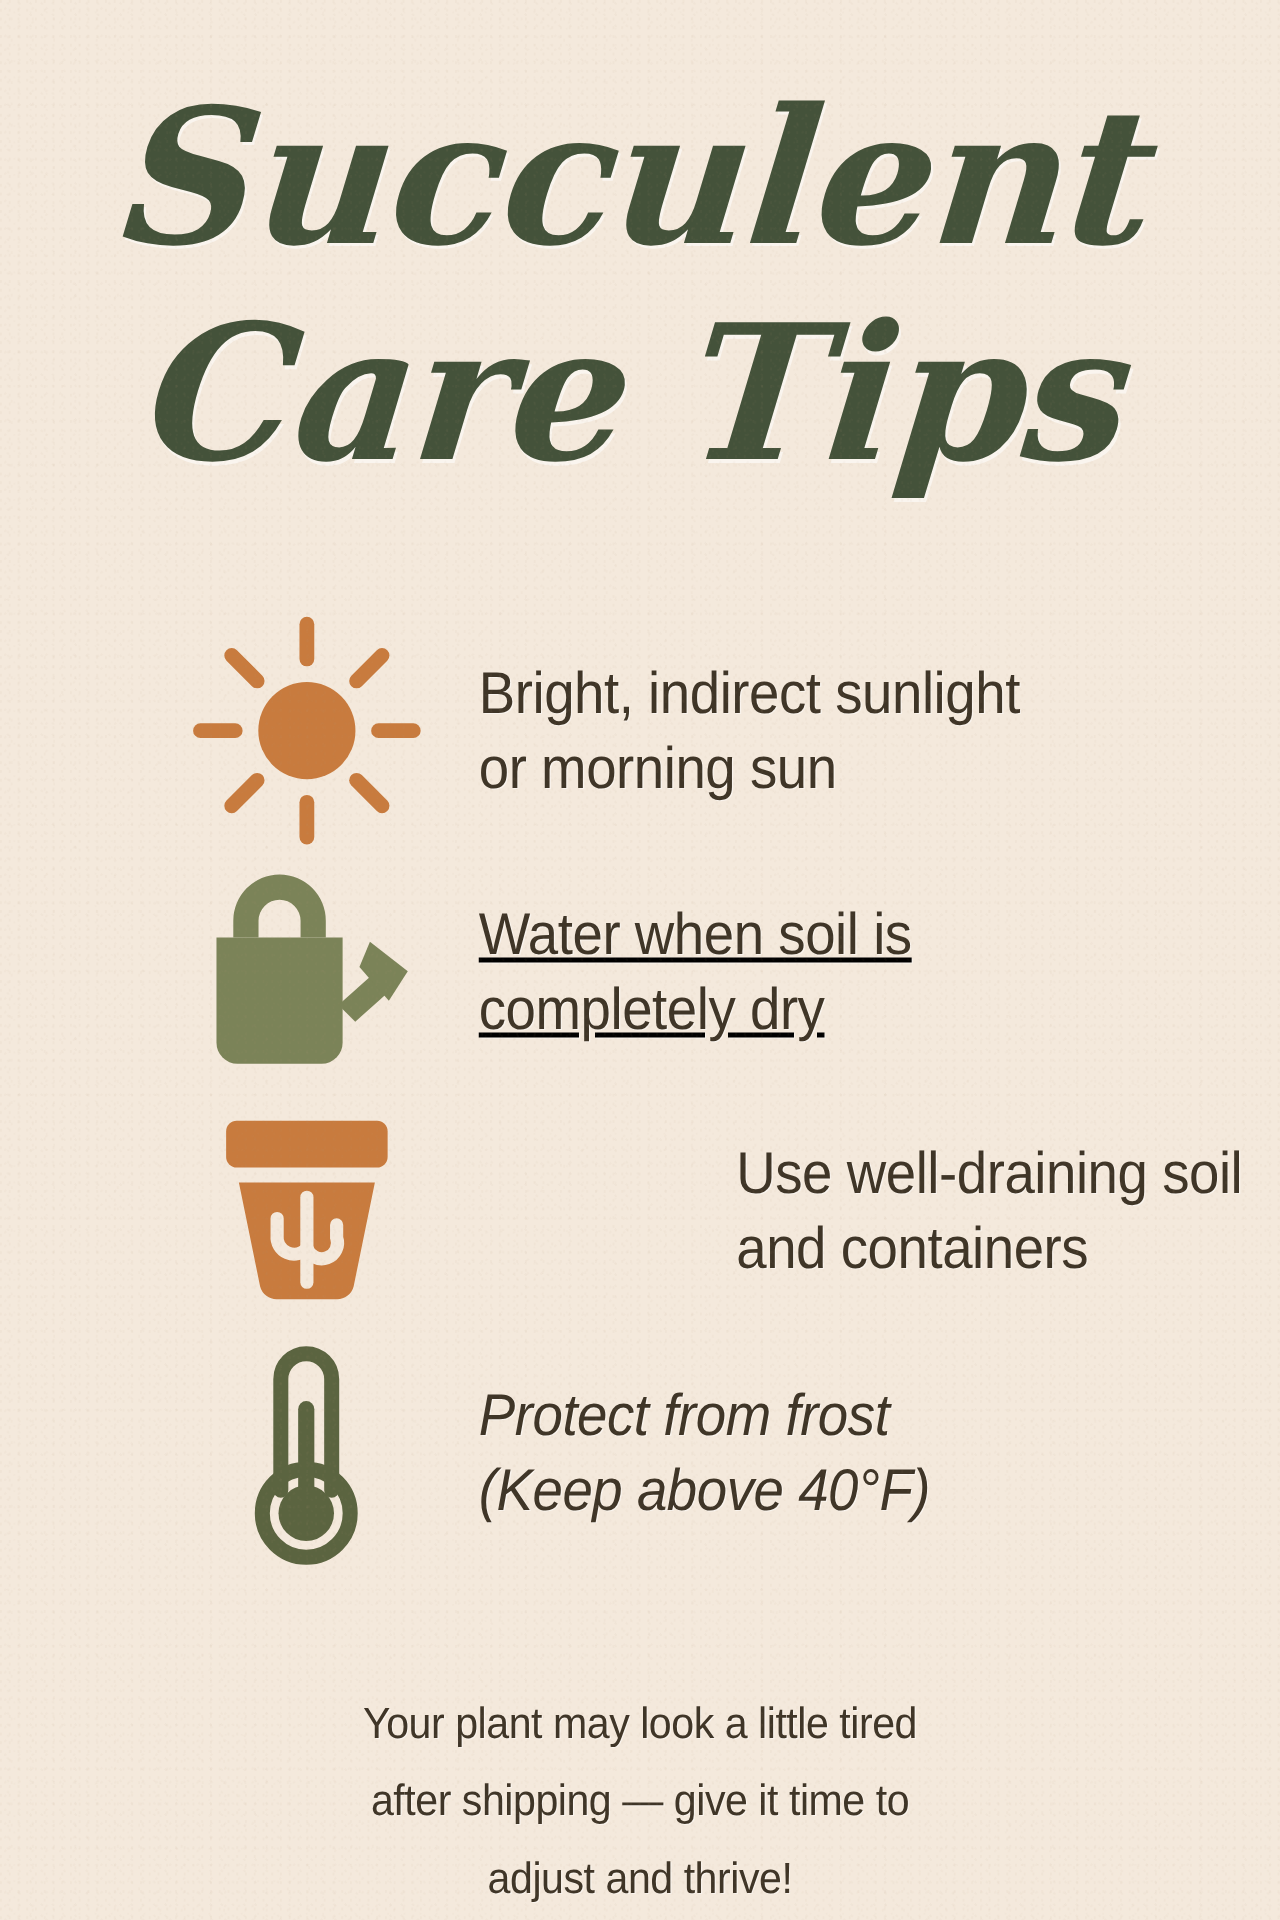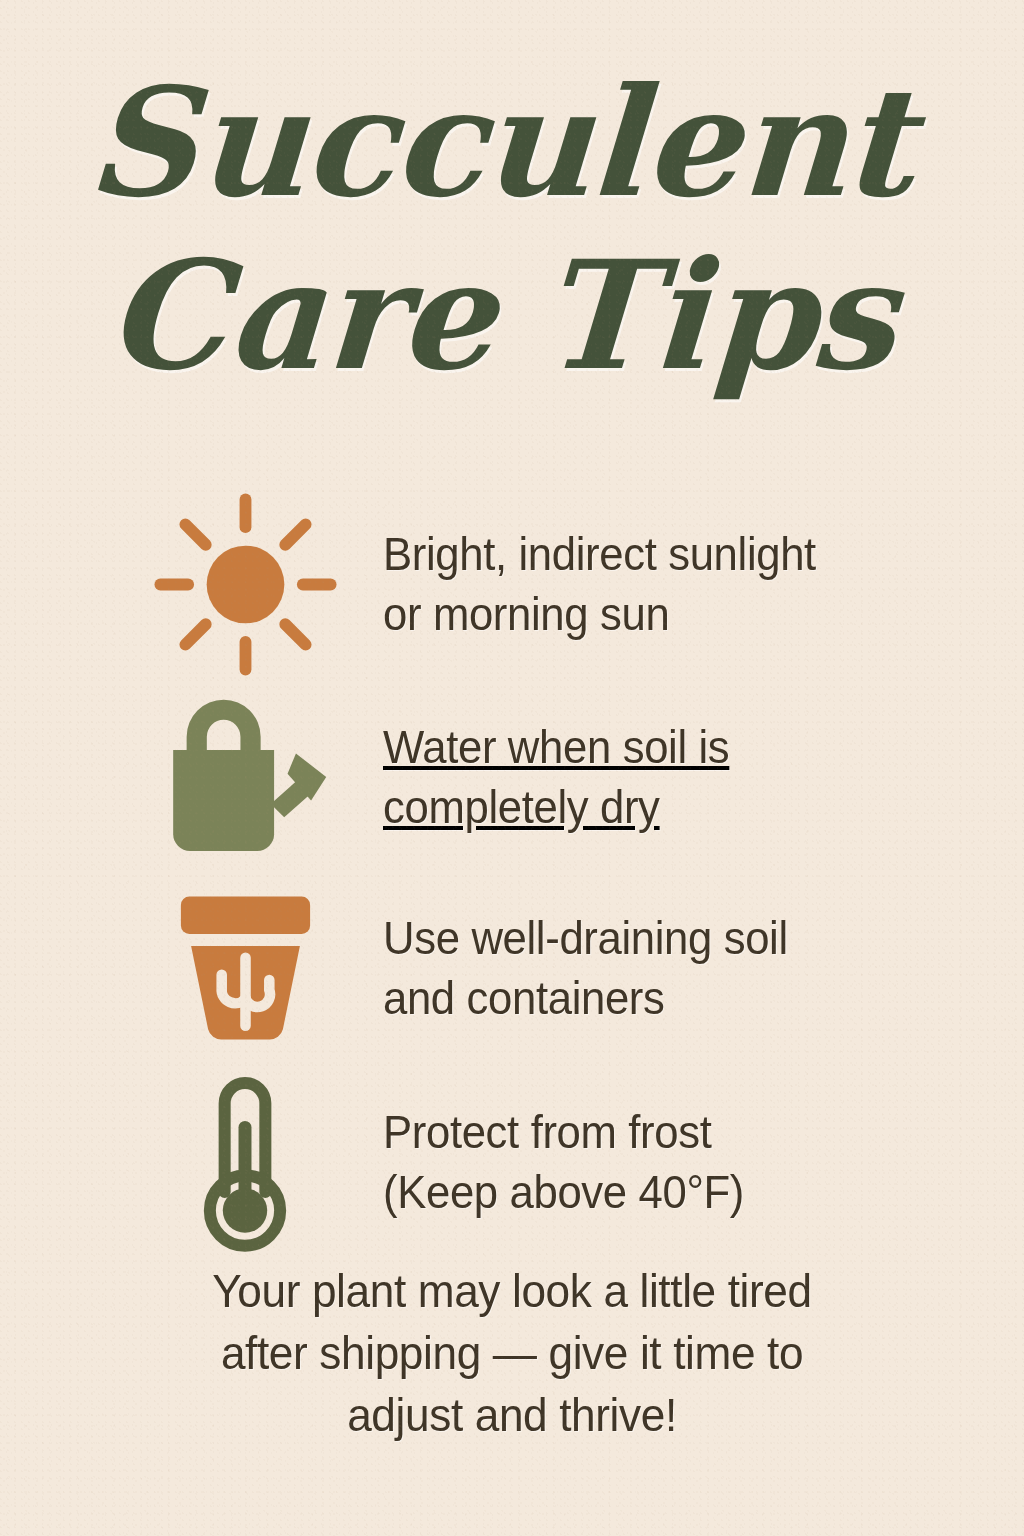--- a/index.html
+++ b/index.html
@@ -108,32 +108,32 @@
     margin-left: 38px;
   }
 
   .tip-text span {
     display: block;
   }
 
   
   #tip-row-0 { height: 196px; }
   #tip-row-1 { height: 190px; text-decoration: underline; }
-  #tip-row-2 { height: 192px; }
-  #tip-row-3 { height: 196px; }
+  #tip-row-2 { height: 192px; justify-content: space-between; }
+  #tip-row-3 { height: 196px; font-style: italic; }
 
   
   #footer-note {
     position: absolute;
     left: 0;
-    top: 1260px;
+    top: 1348px;
     width: 1024px;
     text-align: center;
     font-family: "Liberation Sans", sans-serif;
-    font-size: 47px;
+    font-size: 35px;
     line-height: 62px;
     color: #3f3527;
     letter-spacing: -0.4px;
     text-shadow: 1px 1px 0 rgba(255,255,255,0.5);
   }
 
   #footer-note span {
     display: block;
     transform: scaleX(0.94);
   }

